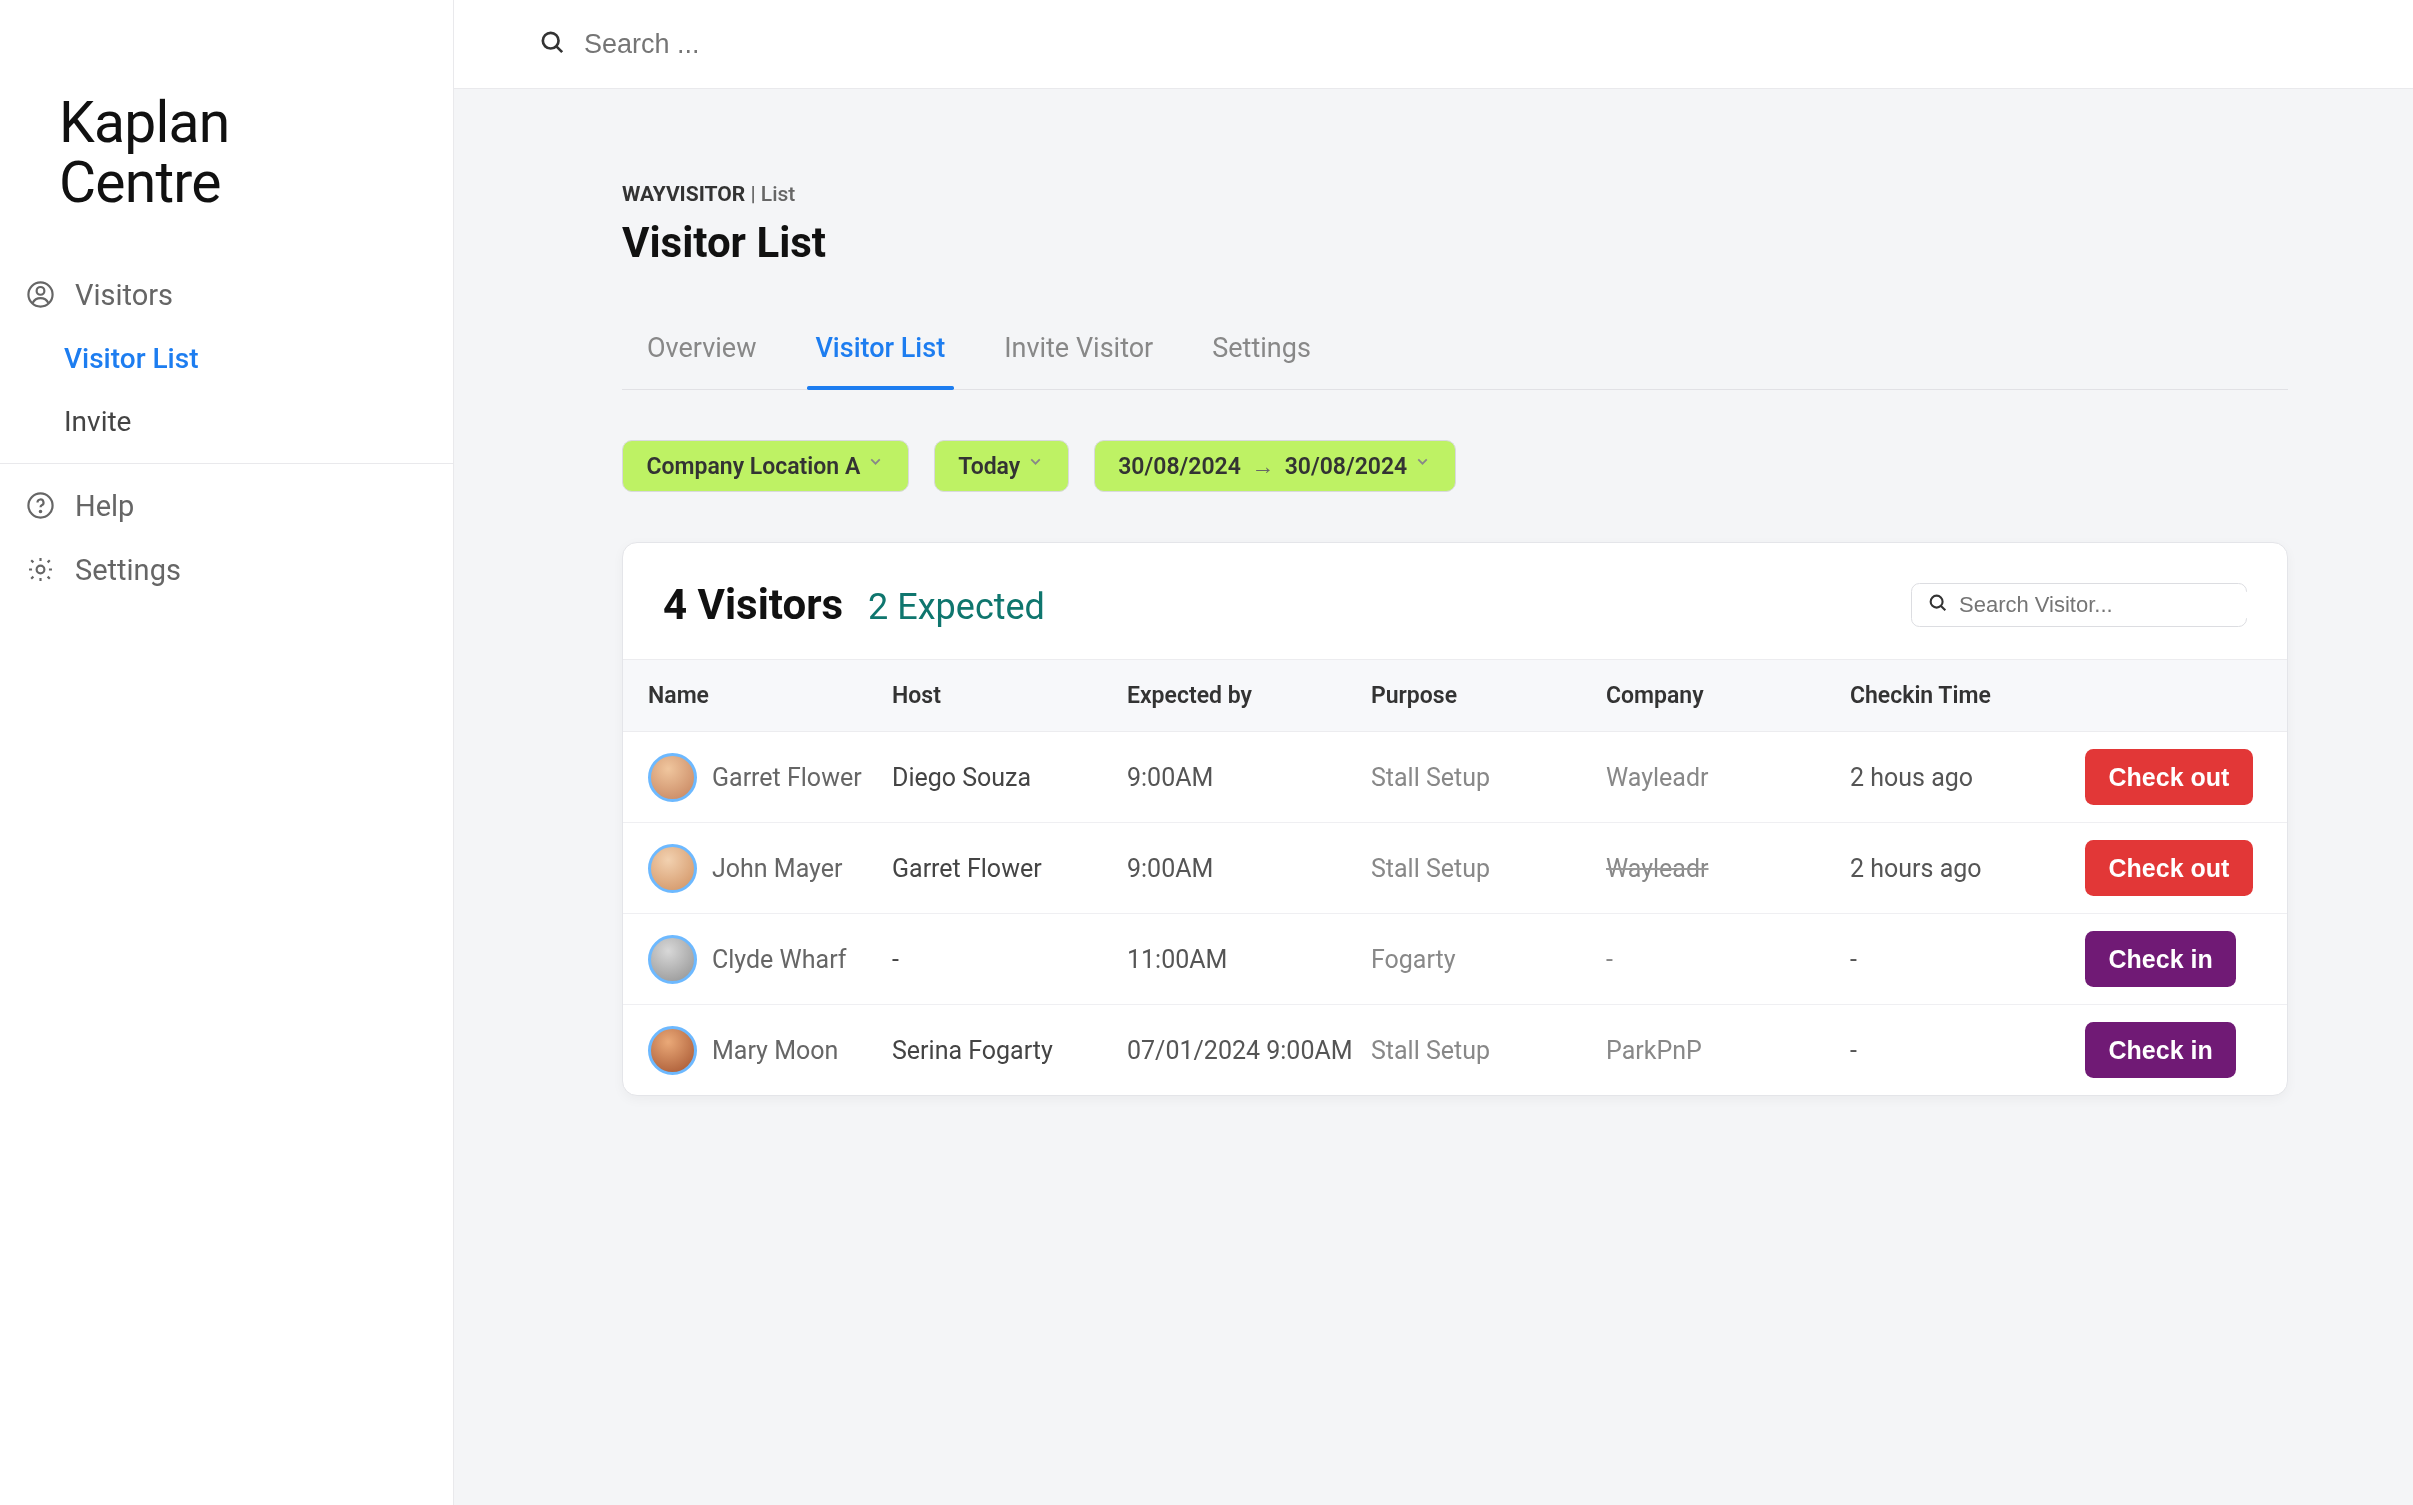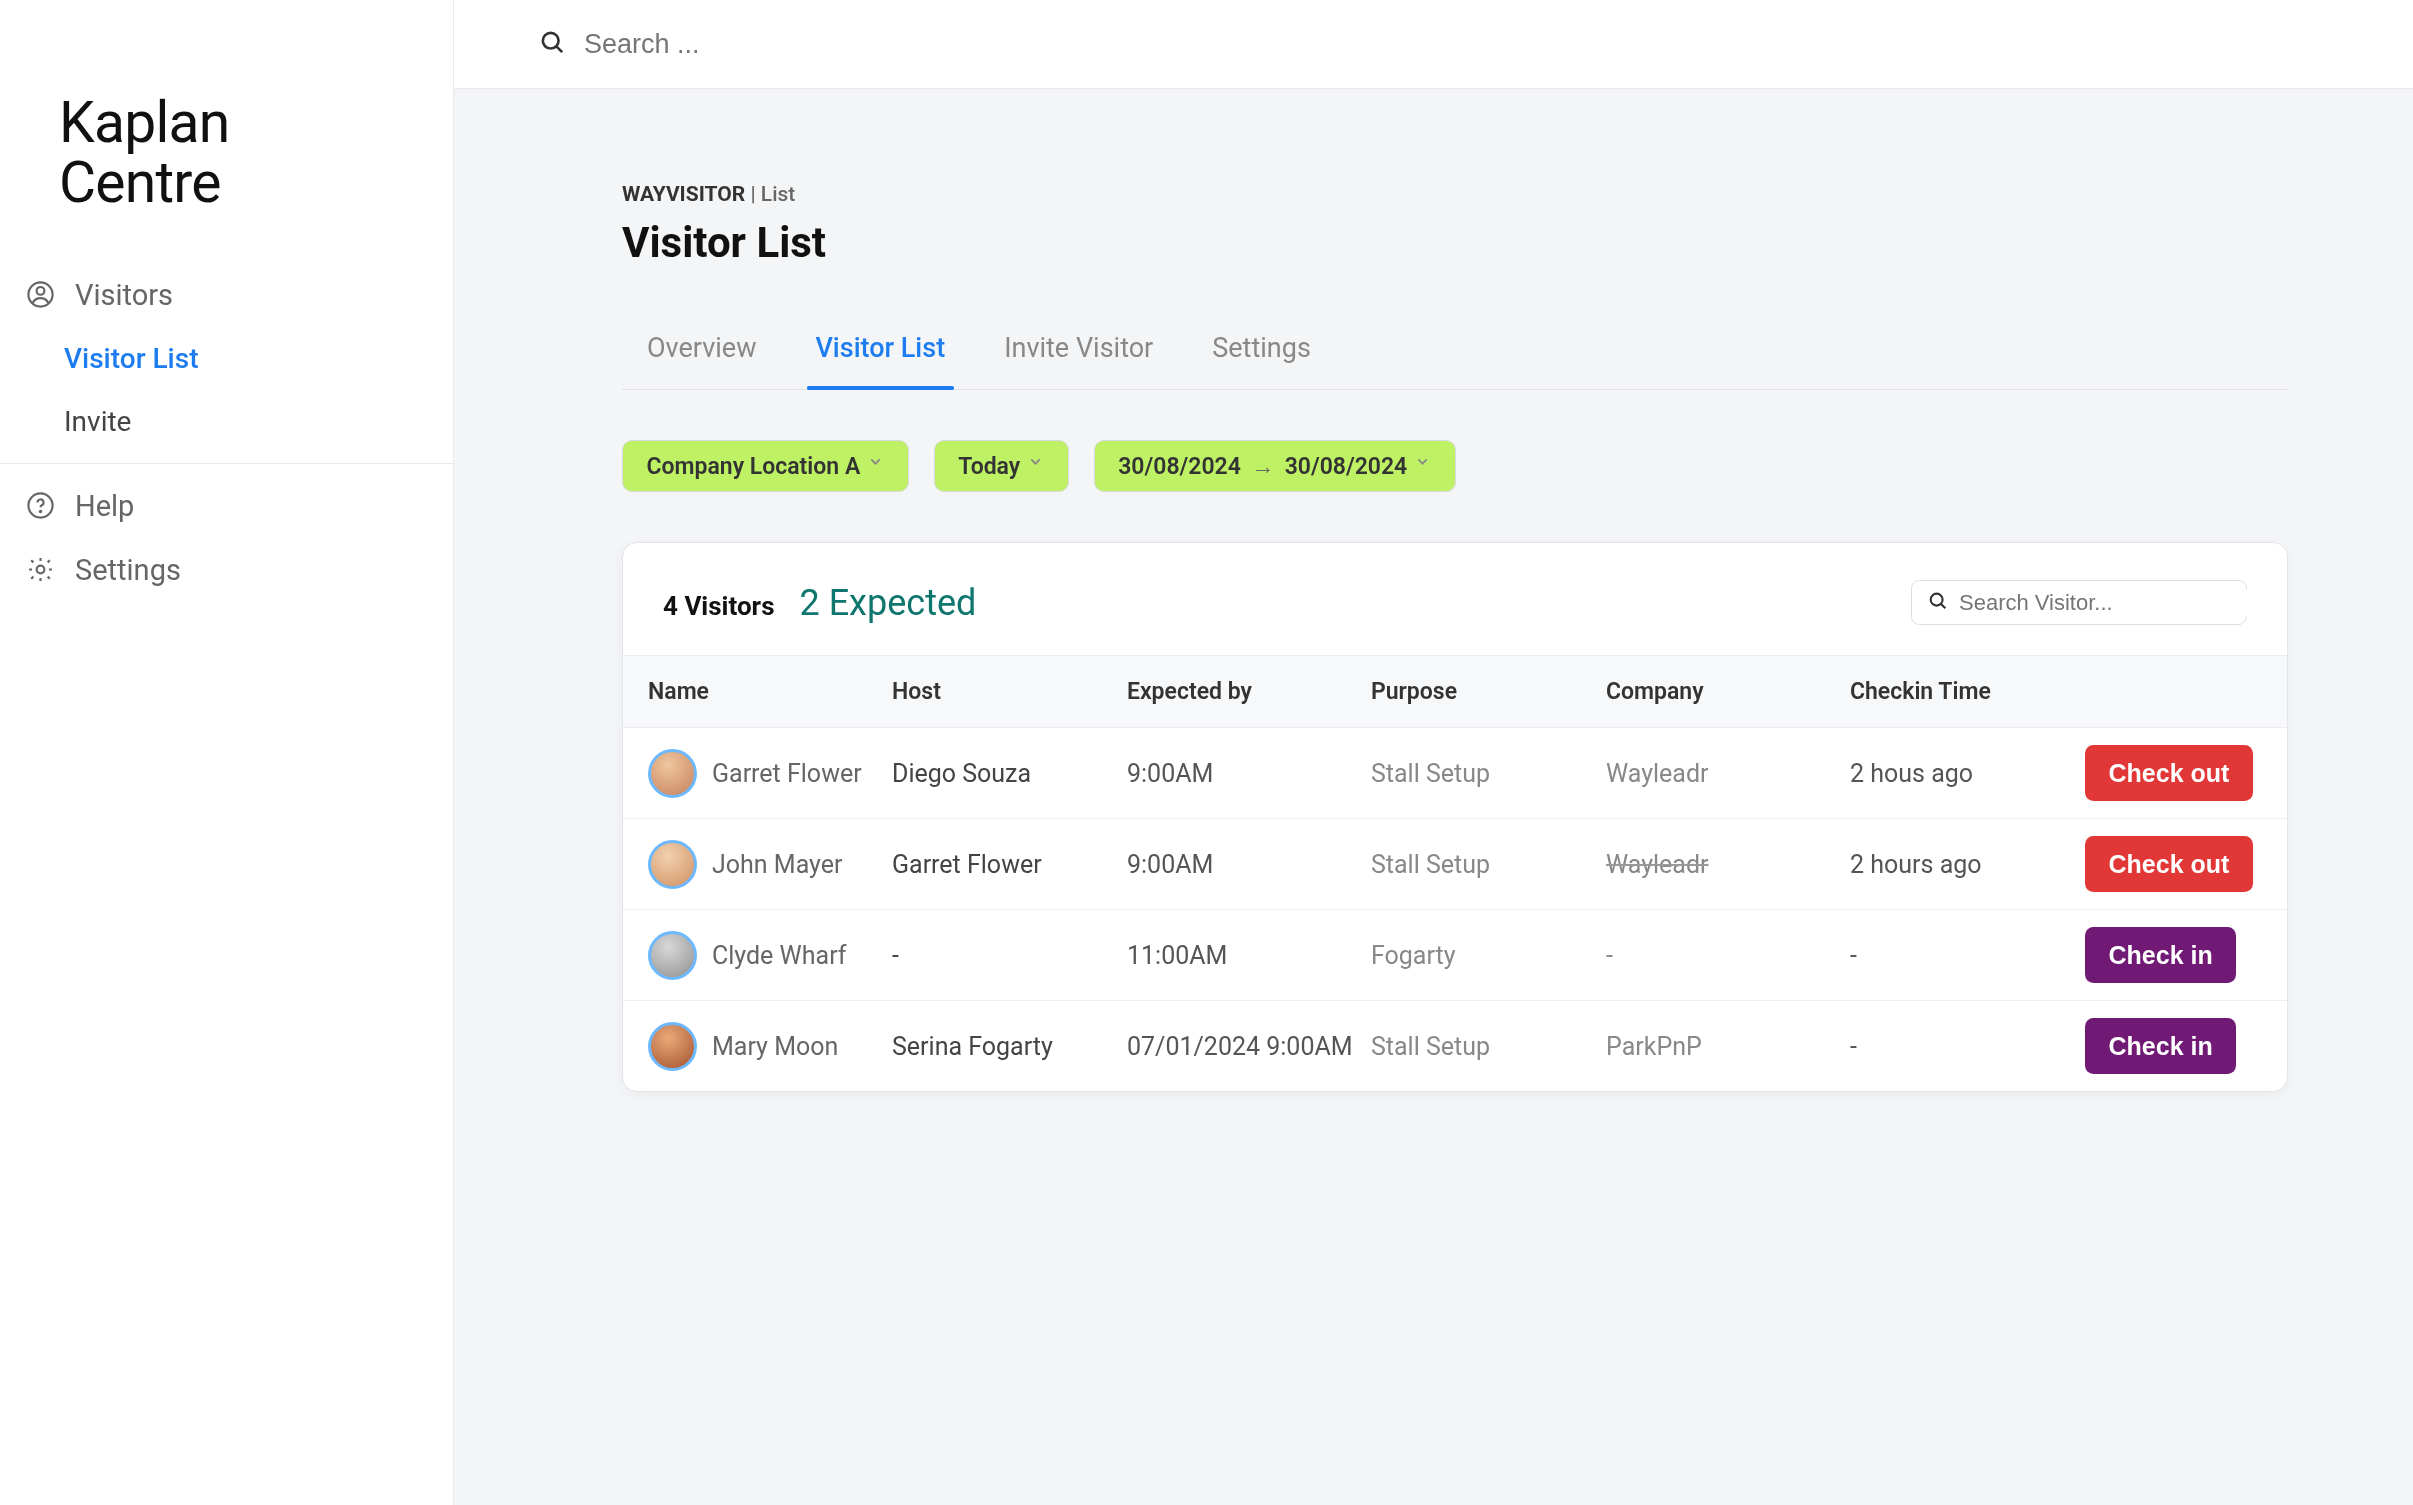--- a/index.html
+++ b/index.html
@@ -182,21 +182,21 @@
       align-items: center;
       justify-content: space-between;
       padding: 37px 40px 30px 40px;
     }
     .counts {
       display: flex;
       align-items: baseline;
       gap: 25px;
     }
     .count-main {
-      font-size: 26px;
+      font-size: 42px;
       font-weight: 700;
     }
     .count-sub {
       font-size: 36px;
       color: #0f766e;
     }
     .visitor-search {
       display: flex;
       align-items: center;
       gap: 10px;

